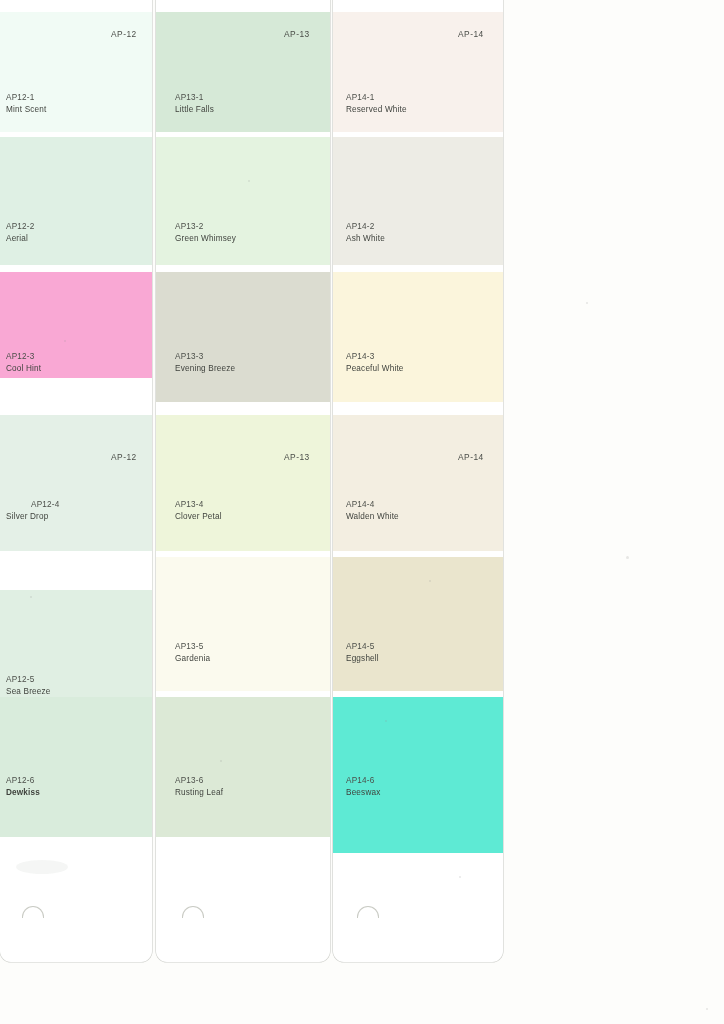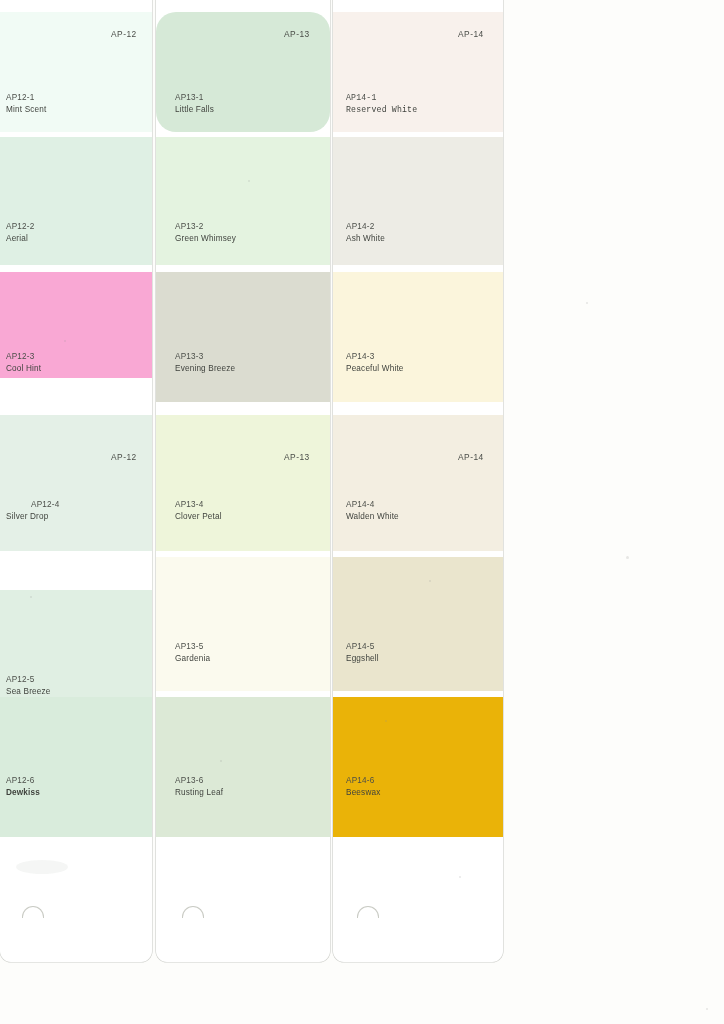--- a/index.html
+++ b/index.html
@@ -151,21 +151,21 @@
 
     <div class="hole" style="left:22px;top:906px;"></div>
 
     <div class="blotch" style="left:16px;top:860px;width:52px;height:14px;"></div>
     <div class="speck" style="left:64px;top:340px;width:2px;height:2px;"></div>
     <div class="speck" style="left:30px;top:596px;width:2px;height:2px;"></div>
   </div>
 
   <div class="swatch-card col-1">
 
-    <div class="chip" style="top:12px;height:120px;background:#d6e9d7;border-radius:20px;">
+    <div class="chip" style="top:12px;height:120px;background:#d6e9d7;">
       <div class="chip-code" style="top:80px;">AP13-1</div>
       <div class="chip-name" style="top:92px;">Little Falls</div>
     </div>
 
     <div class="chip" style="top:137px;height:128px;background:#e4f3e0;">
       <div class="chip-code" style="top:84px;">AP13-2</div>
       <div class="chip-name" style="top:96px;">Green Whimsey</div>
     </div>
 
     <div class="chip" style="top:272px;height:130px;background:#dbdcd0;">
@@ -192,21 +192,21 @@
     <div class="family-label" style="left:128px;top:452px;">AP-13</div>
 
     <div class="hole" style="left:26px;top:906px;"></div>
 
     <div class="speck" style="left:92px;top:180px;width:2px;height:2px;"></div>
     <div class="speck" style="left:64px;top:760px;width:2px;height:2px;"></div>
   </div>
 
   <div class="swatch-card col-2">
 
-    <div class="chip" style="top:12px;height:120px;background:#f8f1ec;font-family:Liberation Mono, monospace;">
+    <div class="chip" style="top:12px;height:120px;background:#f8f1ec;">
       <div class="chip-code" style="top:80px;">AP14-1</div>
       <div class="chip-name" style="top:92px;">Reserved White</div>
     </div>
 
     <div class="chip" style="top:137px;height:128px;background:#edece5;">
       <div class="chip-code" style="top:84px;">AP14-2</div>
       <div class="chip-name" style="top:96px;">Ash White</div>
     </div>
 
     <div class="chip" style="top:272px;height:130px;background:#fbf5dc;">
@@ -217,21 +217,21 @@
     <div class="chip" style="top:415px;height:136px;background:#f3eee1;">
       <div class="chip-code" style="top:84px;">AP14-4</div>
       <div class="chip-name" style="top:96px;">Walden White</div>
     </div>
 
     <div class="chip" style="top:557px;height:134px;background:#eae5cd;">
       <div class="chip-code" style="top:84px;">AP14-5</div>
       <div class="chip-name" style="top:96px;">Eggshell</div>
     </div>
 
-    <div class="chip" style="top:697px;height:140px;background:#eab308;">
+    <div class="chip" style="top:697px;height:156px;background:#5eead4;">
       <div class="chip-code" style="top:78px;">AP14-6</div>
       <div class="chip-name" style="top:90px;">Beeswax</div>
     </div>
 
     <div class="family-label" style="left:125px;top:29px;">AP-14</div>
     <div class="family-label" style="left:125px;top:452px;">AP-14</div>
 
     <div class="hole" style="left:24px;top:906px;"></div>
 
     <div class="speck" style="left:126px;top:876px;width:2px;height:2px;"></div>

